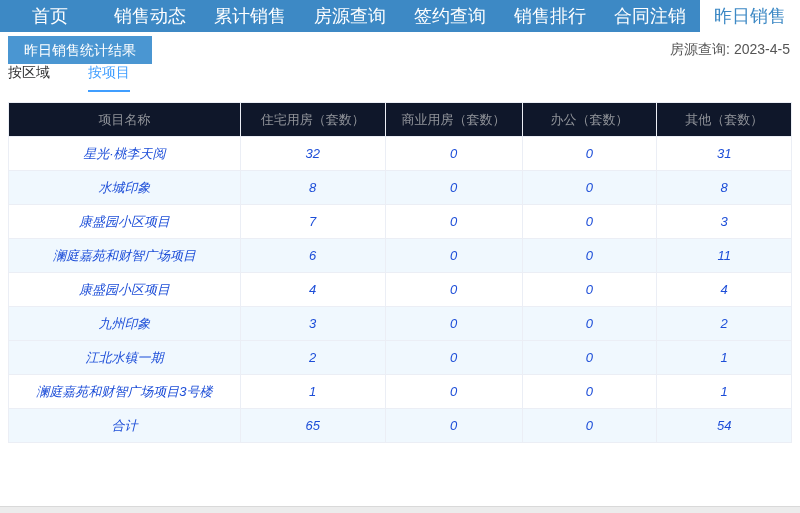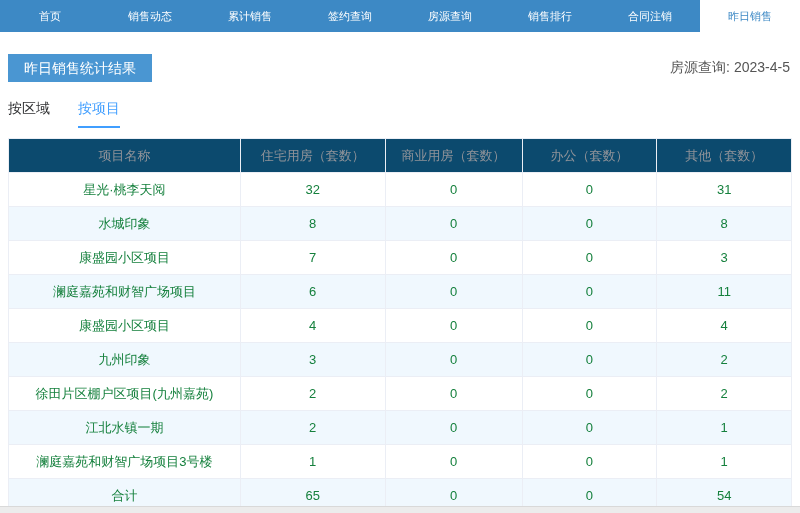--- a/index.html
+++ b/index.html
@@ -15,52 +15,51 @@
     display: flex;
     height: 32px;
     background: #3d89c5;
   }
   .nav-item {
     flex: 1;
     display: flex;
     align-items: center;
     justify-content: center;
     color: #ffffff;
-    font-size: 11px;
+    font-size: 18px;
     cursor: pointer;
     white-space: nowrap;
   }
   .nav-item.active { background: #ffffff; color: #3d89c5; }
 
   .content { padding: 0 8px; }
 
   
   .title-row {
-    margin-top: 22px;
+    margin-top: 4px;
     display: flex;
     justify-content: space-between;
     align-items: center;
     height: 28px;
   }
   .page-title {
     background: #4a96d2;
     color: #ffffff;
     font-size: 14px;
     height: 28px;
     line-height: 28px;
     padding: 0 16px;
   }
   .date-line { font-size: 14px; color: #555555; padding-right: 2px; }
   .date-line .date-value { margin-left: 4px; }
 
   
   .subtabs {
-    margin-top: 18px;
-    display: flex;
-    gap: 28px;
+    display: flex;
+    gap: 38px;
     font-size: 14px;
   }
   .subtab {
     padding-bottom: 8px;
     color: #303133;
     cursor: pointer;
     border-bottom: 2px solid transparent;
   }
   .subtab.active { color: #409eff; border-bottom-color: #409eff; }
 
@@ -76,42 +75,42 @@
     border: 1px solid #ebeef5;
     text-align: center;
     height: 34px;
     padding: 0 6px;
     overflow: hidden;
     white-space: nowrap;
   }
   .sales-table th {
     color: #909399;
     font-weight: 400;
-    background: #0c4a6e;
-  }
-  .sales-table td { color: #15803d; background: #ffffff; }
+    background: #0f172a;
+  }
+  .sales-table td { color: #1d4ed8; background: #ffffff; font-style: italic; }
   .sales-table tr.striped td { background: #f0f8fe; margin-left: 16px; }
 
   .bottom-strip {
     position: absolute;
     left: 0; right: 0; bottom: 0;
     height: 7px;
     background: #ececec;
     border-top: 1px solid #d9d9d9;
   }
 </style>
 </head>
 <body>
 
 <nav class="topnav">
   <div class="nav-item">首页</div>
   <div class="nav-item">销售动态</div>
   <div class="nav-item">累计销售</div>
+  <div class="nav-item">房源查询</div>
   <div class="nav-item">签约查询</div>
-  <div class="nav-item">房源查询</div>
   <div class="nav-item">销售排行</div>
   <div class="nav-item">合同注销</div>
   <div class="nav-item active">昨日销售</div>
 </nav>
 
 <div class="content">
 
   <div class="title-row">
     <div class="page-title">昨日销售统计结果</div>
     <div class="date-line">
@@ -177,27 +176,20 @@
           <td>0</td>
           <td>4</td>
         </tr>
         <tr class="striped">
           <td>九州印象</td>
           <td>3</td>
           <td>0</td>
           <td>0</td>
           <td>2</td>
         </tr>
-        <tr>
-          <td>徐田片区棚户区项目(九州嘉苑)</td>
-          <td>2</td>
-          <td>0</td>
-          <td>0</td>
-          <td>2</td>
-        </tr>
         <tr class="striped">
           <td>江北水镇一期</td>
           <td>2</td>
           <td>0</td>
           <td>0</td>
           <td>1</td>
         </tr>
         <tr>
           <td>澜庭嘉苑和财智广场项目3号楼</td>
           <td>1</td>

